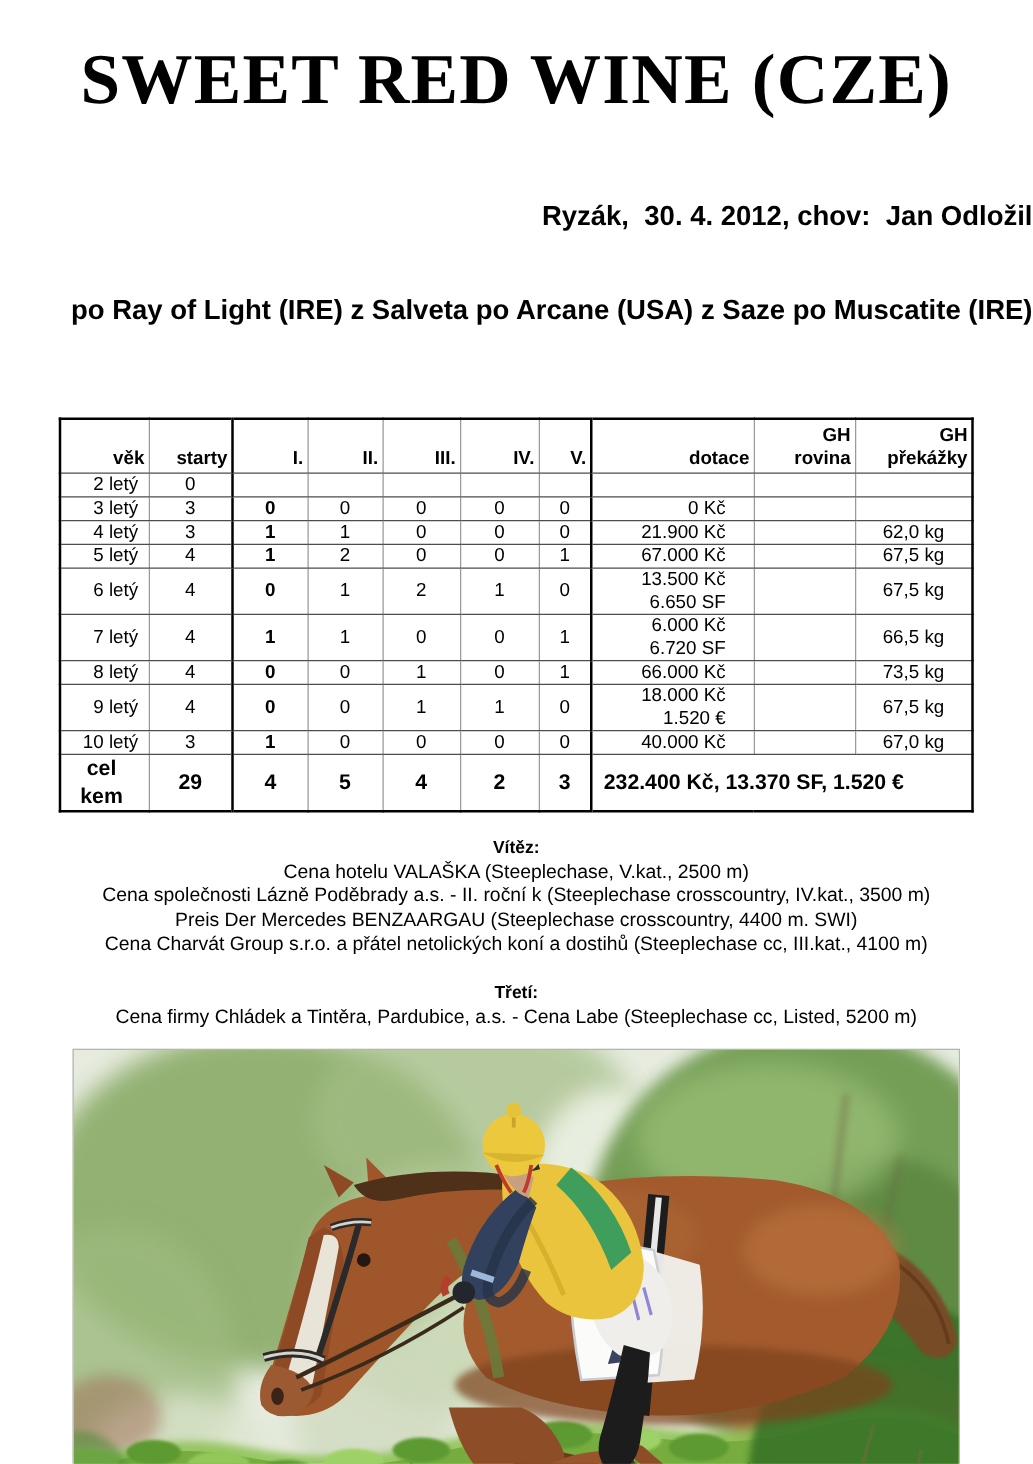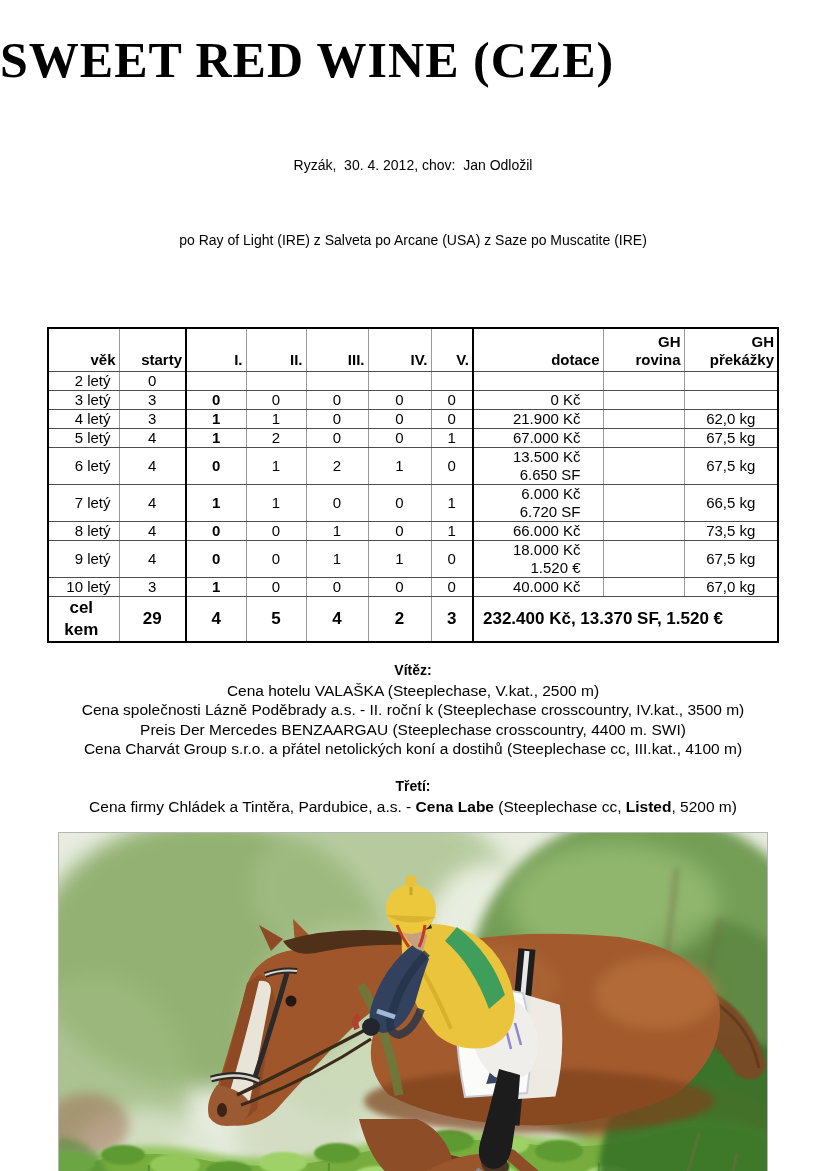--- a/index.html
+++ b/index.html
@@ -5,26 +5,27 @@
   html,body{margin:0;padding:0;background:#ffffff;}
   body{
     width:826px;height:1171px;margin:0 auto;overflow:hidden;
     font-family:"Liberation Sans",sans-serif;color:#000;
     -webkit-font-smoothing:antialiased;
   }
   .page{width:826px;height:1171px;position:relative;background:#fff;}
 
   .doc-title{
     font-family:"Liberation Serif",serif;font-weight:bold;
-    font-size:50px;letter-spacing:1px;text-align:left;
+    font-size:57px;letter-spacing:1px;text-align:center;
     margin:34px 0 0 0;line-height:1.05;
   }
   .subtitle{
-    text-align:center;font-size:14px;line-height:25px;margin-top:16px;
+    text-align:right;font-size:22px;line-height:25px;margin-top:16px;
     white-space:pre-wrap;
+    font-weight:bold;
   }
 
   table.stats{
     border-collapse:collapse;table-layout:fixed;
     width:730px;margin:24px auto 0 auto;
     font-size:15px;
   }
   table.stats{border:2.5px solid #000;}
   table.stats th, table.stats td{
     border:1px solid #9a9a9a;border-top-color:#4d4d4d;border-bottom-color:#4d4d4d;
@@ -55,21 +56,21 @@
   tbody.total-body td{
     font-weight:bold;font-size:17px;line-height:22px;height:22px;
     border-top:1.5px solid #000;
   }
   tbody.total-body td.t-label{text-align:center;padding-right:8px;margin-left:45px;}
   tbody.total-body td.t-num{text-align:center;}
   tbody.total-body td.t-grand{text-align:left;padding-left:9px;white-space:nowrap;}
 
   .section{text-align:center;font-size:15.5px;line-height:19.5px;margin-top:17px;}
   .section .heading{font-weight:bold;font-size:14px;line-height:20px;margin-bottom:1px;}
-  .section .line b{font-weight:bold;}
+  .section .line b{font-weight:normal;}
 
   .photo-wrap{
     width:708px;height:468px;margin:16px auto 0 auto;
     border:1px solid #b5b5b5;box-sizing:content-box;
     position:relative;overflow:hidden;background:#e8ede0;
   }
   .photo-wrap svg{display:block;}
 </style>
 </head>
 <body>

